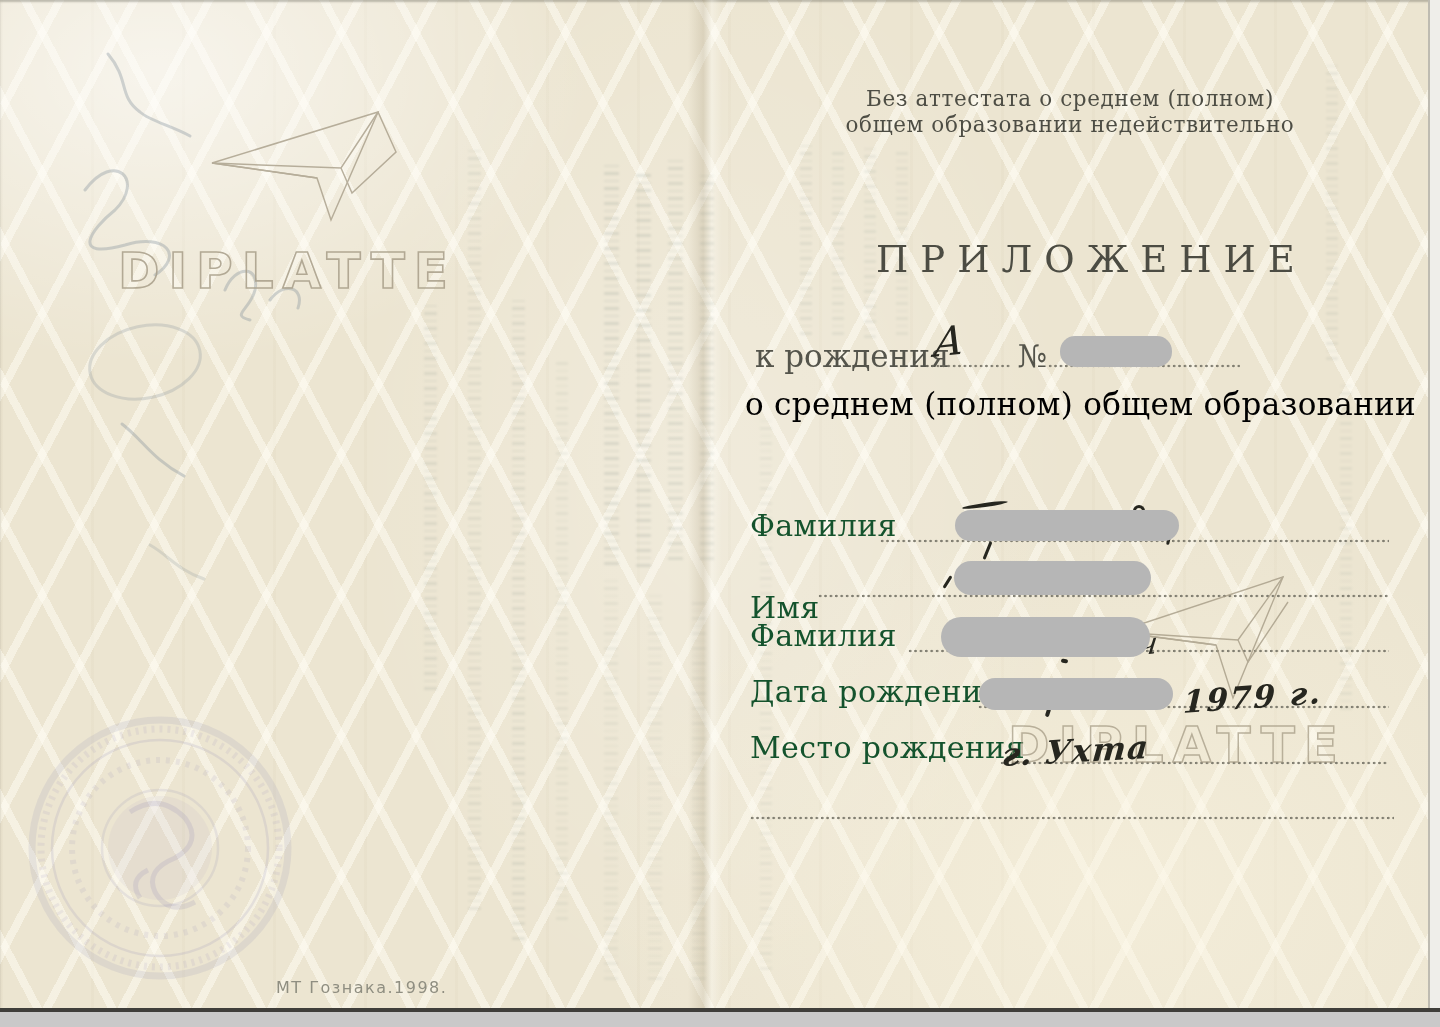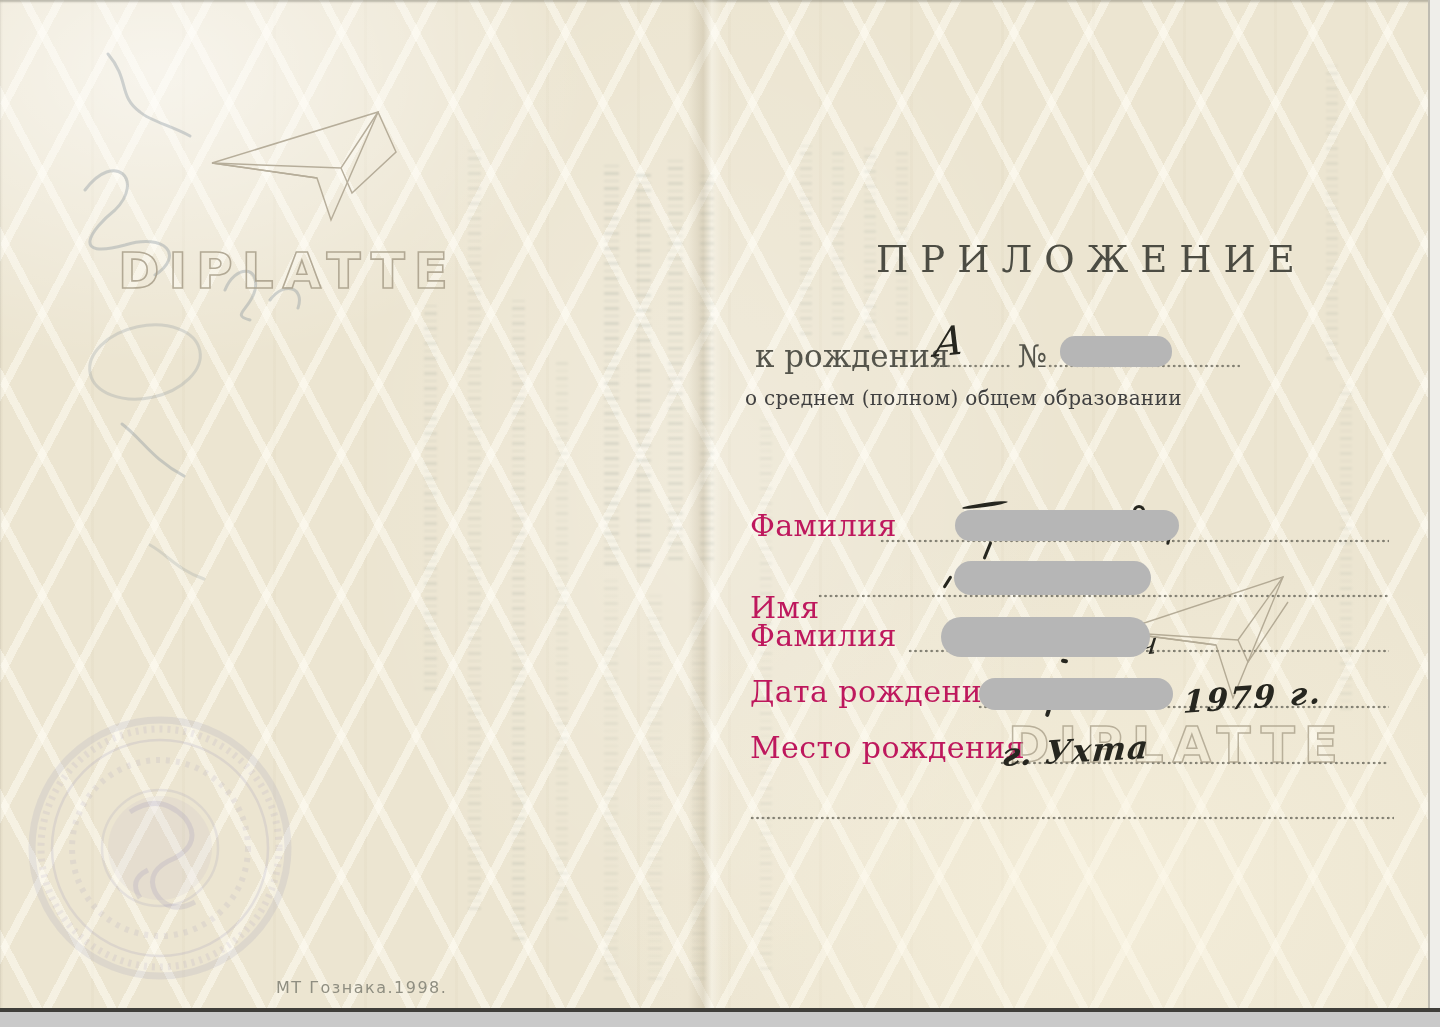--- a/index.html
+++ b/index.html
@@ -18,22 +18,22 @@
   .fold{position:absolute;left:688px;top:0;width:34px;height:1010px;
     background:linear-gradient(90deg, rgba(176,163,134,0), rgba(176,163,134,.30) 45%, rgba(255,255,250,.35) 70%, rgba(176,163,134,0));}
   .edge-right{position:absolute;left:1428px;top:0;width:12px;height:1010px;background:#efeeea;border-left:2px solid rgba(130,124,108,.45);}
   .edge-bottom{position:absolute;left:0;top:1008px;width:1440px;height:19px;background:linear-gradient(#3f3e3a 0 4px,#c9c9c9 4px);}
   
   .printed{color:#54544b;}
   .warning{position:absolute;left:830px;top:86px;width:480px;text-align:center;font-size:21.5px;line-height:26px;letter-spacing:.6px;color:#4d4d44;}
   .title{position:absolute;left:876px;top:238px;font-size:37px;letter-spacing:12px;color:#4c4c43;}
   .att-prefix{position:absolute;left:755px;top:338px;font-size:31px;color:#54544b;}
   .num-sign{position:absolute;left:1018px;top:338px;font-size:31px;color:#54544b;}
-  .subtitle{position:absolute;left:745px;top:386px;font-size:20px;color:#404040;letter-spacing:.3px;}
-  .lbl{position:absolute;left:750px;font-size:30px;line-height:34px;color:#be185d;letter-spacing:.4px;}
+  .subtitle{position:absolute;left:745px;top:386px;font-size:31px;color:#000000;letter-spacing:.3px;}
+  .lbl{position:absolute;left:750px;font-size:30px;line-height:34px;color:#14532d;letter-spacing:.4px;}
   .lbl.f0{top:509px}.lbl.f1{top:591px}.lbl.f2{top:619px}.lbl.f3{top:675px}.lbl.f4{top:731px}
   .imprint{position:absolute;left:276px;top:978px;font-family:"DejaVu Sans",sans-serif;font-size:16px;letter-spacing:1.5px;color:#8f8e81;}
   
   .dots{position:absolute;height:4px;background-image:radial-gradient(circle at 2px 2px,#6e6c60 1.15px,rgba(0,0,0,0) 1.6px);background-size:5.4px 4px;background-repeat:repeat-x;opacity:.85;}
   .dots.dA{left:925px;top:364px;width:86px}
   .dots.dB{left:1048px;top:364px;width:192px}
   .dots.f0{left:880px;top:539px;width:509px}
   .dots.f1{left:818px;top:594px;width:571px}
   .dots.f2{left:908px;top:649px;width:481px}
   .dots.f3{left:978px;top:705px;width:411px}
@@ -102,20 +102,24 @@
       <circle cx="160" cy="848" r="88" stroke="rgba(138,132,180,.12)" stroke-width="6" stroke-dasharray="4 6"></circle>
       <circle cx="160" cy="848" r="58" stroke="rgba(138,132,180,.15)" stroke-width="2.5"></circle>
       <circle cx="160" cy="848" r="52" fill="rgba(140,134,182,.07)"></circle>
       <g stroke="rgba(138,132,180,.17)" stroke-width="5">
         <path d="M130,812 q30,-20 55,6 q18,24 -10,40 q-30,12 -20,34 q14,24 40,10"></path>
         <path d="M148,870 q-20,10 -8,28"></path>
       </g>
     </g>
   </svg>
 
+  <div class="warning printed">
+    <div>Без аттестата о среднем (полном)</div>
+    <div>общем образовании недействительно</div>
+  </div>
 
   <div class="title">ПРИЛОЖЕНИЕ</div>
 
   <div class="att-prefix">к рождения</div>
   <div class="dots dA"></div>
   <div class="num-sign">№</div>
   <div class="dots dB"></div>
 
   <div class="subtitle">о среднем (полном) общем образовании</div>
 

